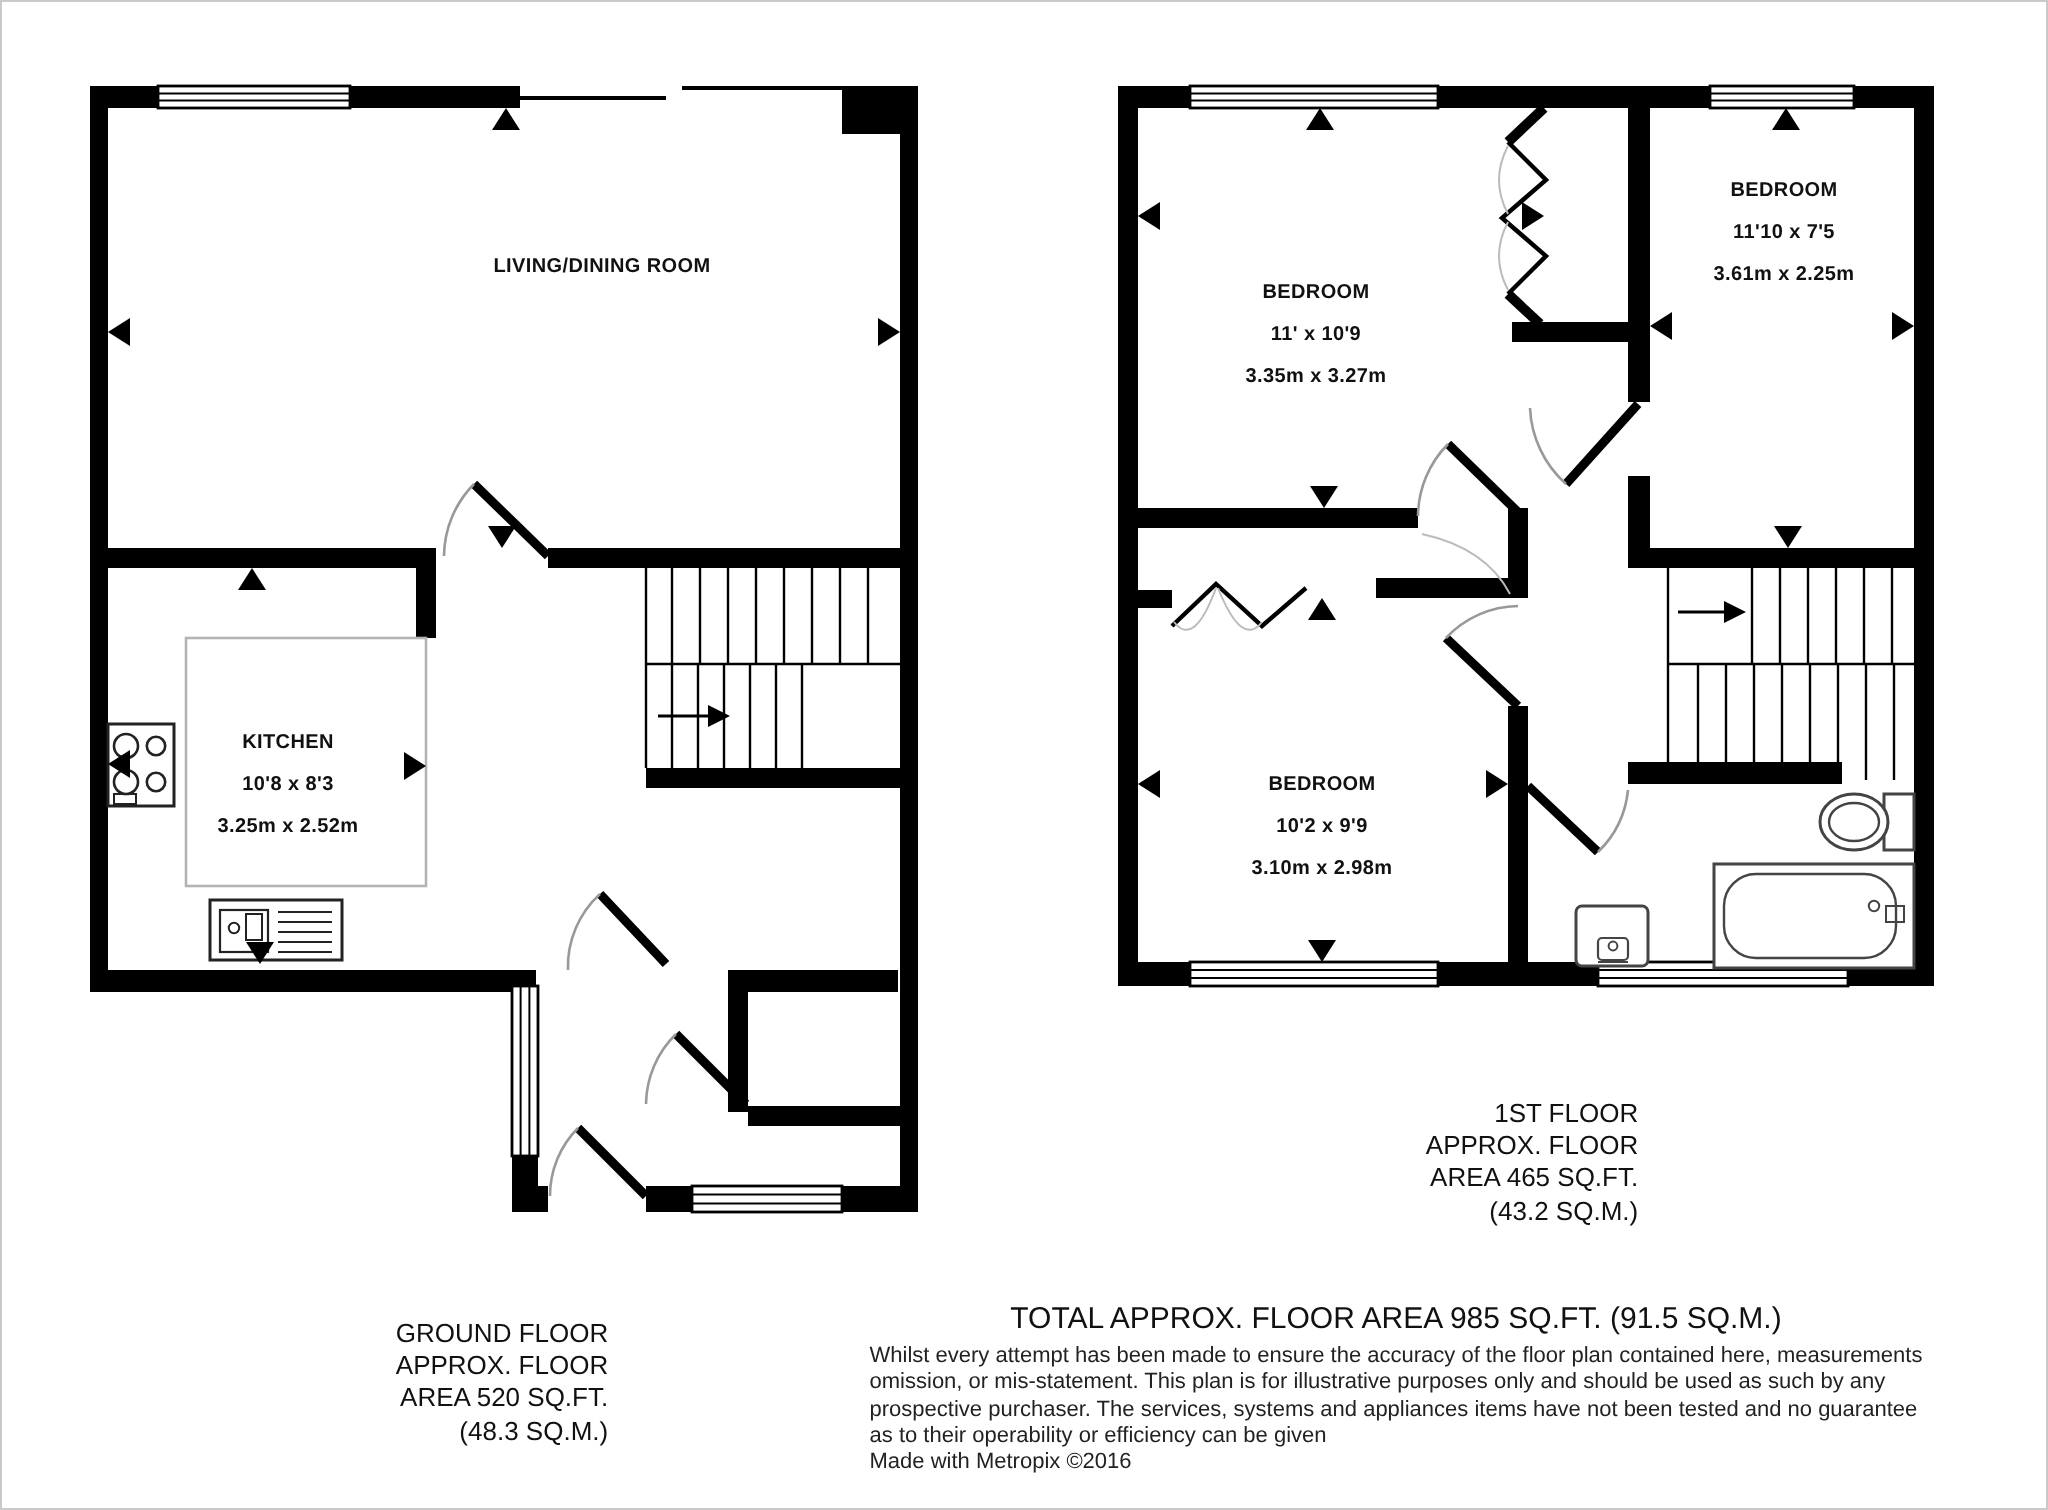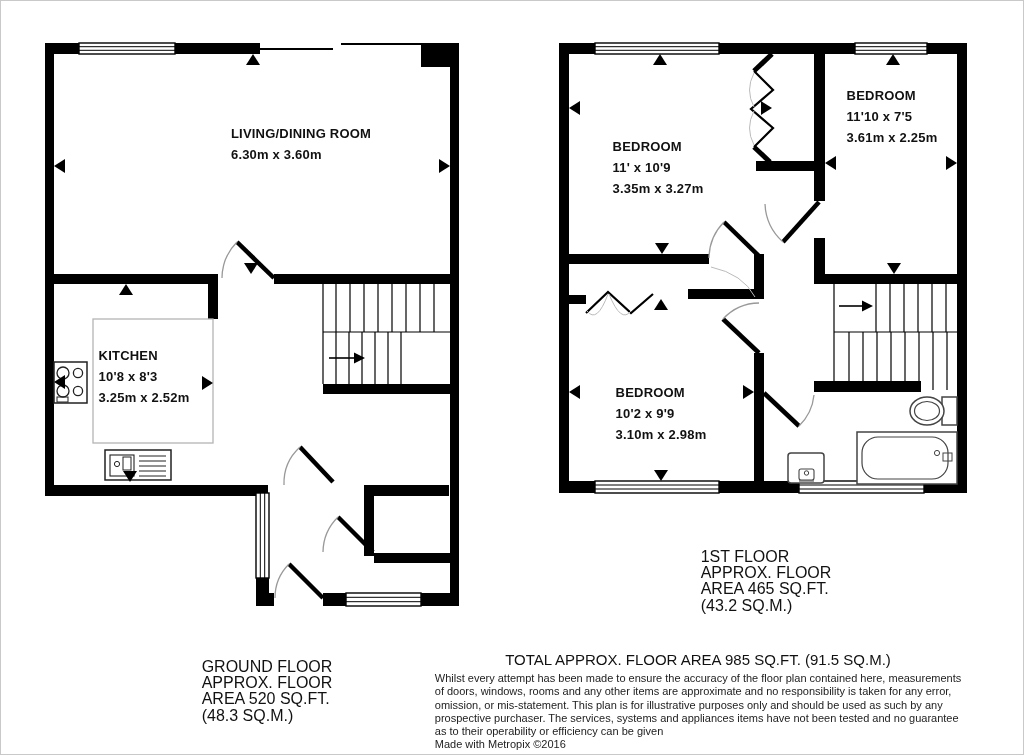--- a/index.html
+++ b/index.html
@@ -4,26 +4,26 @@
 <style>
   html,body{margin:0;padding:0;background:#ffffff;}
   #stage{
     position:relative;width:1024px;height:755px;background:#ffffff;
     border:1px solid #c9c9c9;box-sizing:border-box;overflow:hidden;
     font-family:"Liberation Sans","DejaVu Sans",sans-serif;color:#111;
   }
   #plan-svg{position:absolute;left:0;top:0;}
   .room-label{
     position:absolute;transform:translateX(-50%);
-    text-align:left;font-weight:bold;font-size:13px;line-height:21px;
+    text-align:center;font-weight:bold;font-size:10px;line-height:21px;
     white-space:nowrap;color:#111;letter-spacing:.2px;
   }
   .area-label{
     position:absolute;transform:translateX(-50%);
-    text-align:left;font-size:16px;line-height:16.2px;white-space:nowrap;color:#111;
+    text-align:right;font-size:13px;line-height:16.2px;white-space:nowrap;color:#111;
   }
   .total-label{
     position:absolute;transform:translateX(-50%);
     text-align:right;font-size:15px;line-height:16px;white-space:nowrap;color:#111;
   }
   .disclaimer{
     position:absolute;transform:translateX(-50%);
     text-align:left;font-size:11px;line-height:13.3px;white-space:nowrap;color:#222;
   }
   .room-label span,.area-label span,.disclaimer span{display:block;}
@@ -291,24 +291,23 @@
       <polygon points="660,298 653,309 667,309"></polygon>
       <polygon points="568,391 579,384 579,398"></polygon>
       <polygon points="753,391 742,384 742,398"></polygon>
       <polygon points="660,480 653,469 667,469"></polygon>
     </g>
   </g>
 </svg>
 
   <div class="room-label" style="left:252px;top:122px;margin-left:48px;">
     <span>LIVING/DINING ROOM</span>
-    <span>6.30m x 3.60m</span>
-  </div>
-
-  <div class="room-label" style="left:143px;top:344px;">
+  </div>
+
+  <div class="room-label" style="left:143px;top:360px;">
     <span>KITCHEN</span>
     <span>10'8 x 8'3</span>
     <span>3.25m x 2.52m</span>
   </div>
 
   <div class="room-label" style="left:657px;top:135px;">
     <span>BEDROOM</span>
     <span>11' x 10'9</span>
     <span>3.35m x 3.27m</span>
   </div>
@@ -318,38 +317,37 @@
     <span>11'10 x 7'5</span>
     <span>3.61m x 2.25m</span>
   </div>
 
   <div class="room-label" style="left:660px;top:381px;">
     <span>BEDROOM</span>
     <span>10'2 x 9'9</span>
     <span>3.10m x 2.98m</span>
   </div>
 
-  <div class="area-label" style="left:266px;top:658px;">
+  <div class="area-label" style="left:250px;top:658px;">
     <span>GROUND FLOOR</span>
     <span>APPROX. FLOOR</span>
     <span>AREA 520 SQ.FT.</span>
     <span>(48.3 SQ.M.)</span>
   </div>
 
   <div class="area-label" style="left:765px;top:548px;">
     <span>1ST FLOOR</span>
     <span>APPROX. FLOOR</span>
     <span>AREA 465 SQ.FT.</span>
     <span>(43.2 SQ.M.)</span>
   </div>
 
   <div class="total-label" style="left:697px;top:651px;">TOTAL APPROX. FLOOR AREA 985 SQ.FT. (91.5 SQ.M.)</div>
 
   <div class="disclaimer" style="left:697px;top:671px;">
     <span>Whilst every attempt has been made to ensure the accuracy of the floor plan contained here, measurements</span>
-    <span>of doors, windows, rooms and any other items are approximate and no responsibility is taken for any error,</span>
     <span>omission, or mis-statement. This plan is for illustrative purposes only and should be used as such by any</span>
     <span>prospective purchaser. The services, systems and appliances items have not been tested and no guarantee</span>
     <span>as to their operability or efficiency can be given</span>
     <span>Made with Metropix ©2016</span>
   </div>
 
 </div>
 
 </body></html>

